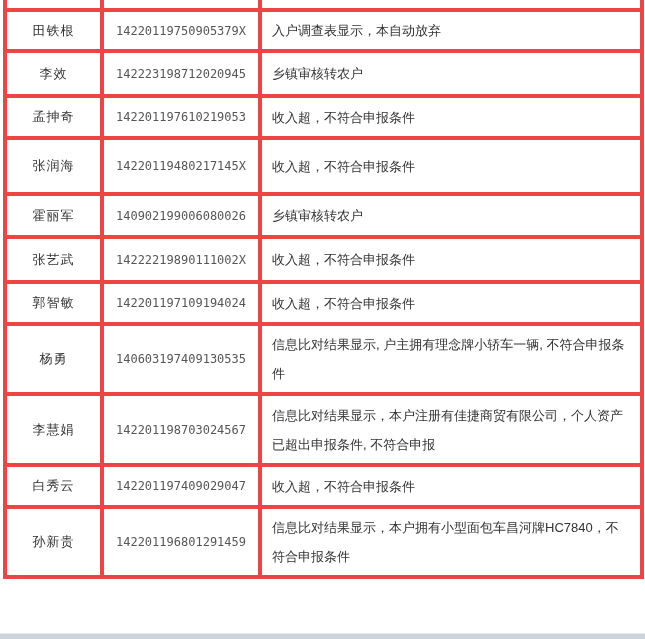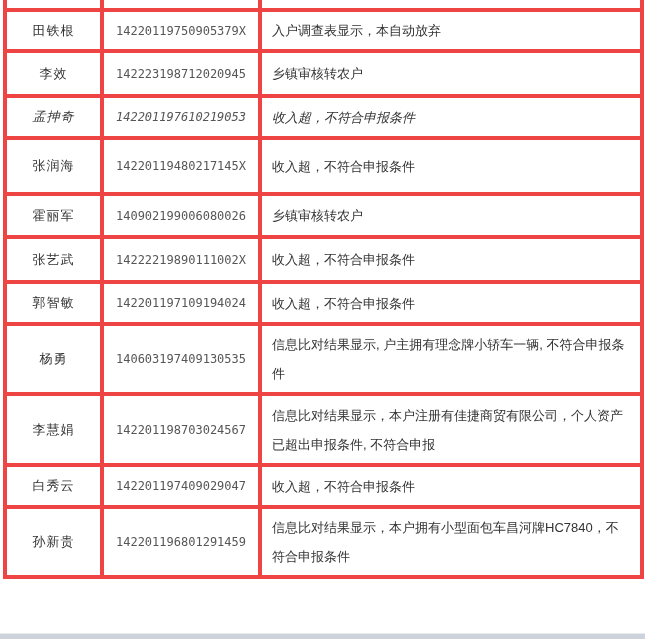--- a/index.html
+++ b/index.html
@@ -72,21 +72,21 @@
     <tr style="height: 41px;">
       <td class="cell-name">田铁根</td>
       <td class="cell-id">14220119750905379X</td>
       <td class="cell-remark">入户调查表显示，本自动放弃</td>
     </tr>
         <tr style="height: 45px;">
       <td class="cell-name">李效</td>
       <td class="cell-id">142223198712020945</td>
       <td class="cell-remark">乡镇审核转农户</td>
     </tr>
-        <tr style="height: 42px; font-style: italic;">
+        <tr style="height: 42px;">
       <td class="cell-name">孟抻奇</td>
       <td class="cell-id">142201197610219053</td>
       <td class="cell-remark">收入超，不符合申报条件</td>
     </tr>
         <tr style="height: 56px;">
       <td class="cell-name">张润海</td>
       <td class="cell-id">14220119480217145X</td>
       <td class="cell-remark">收入超，不符合申报条件</td>
     </tr>
         <tr style="height: 43px;">

